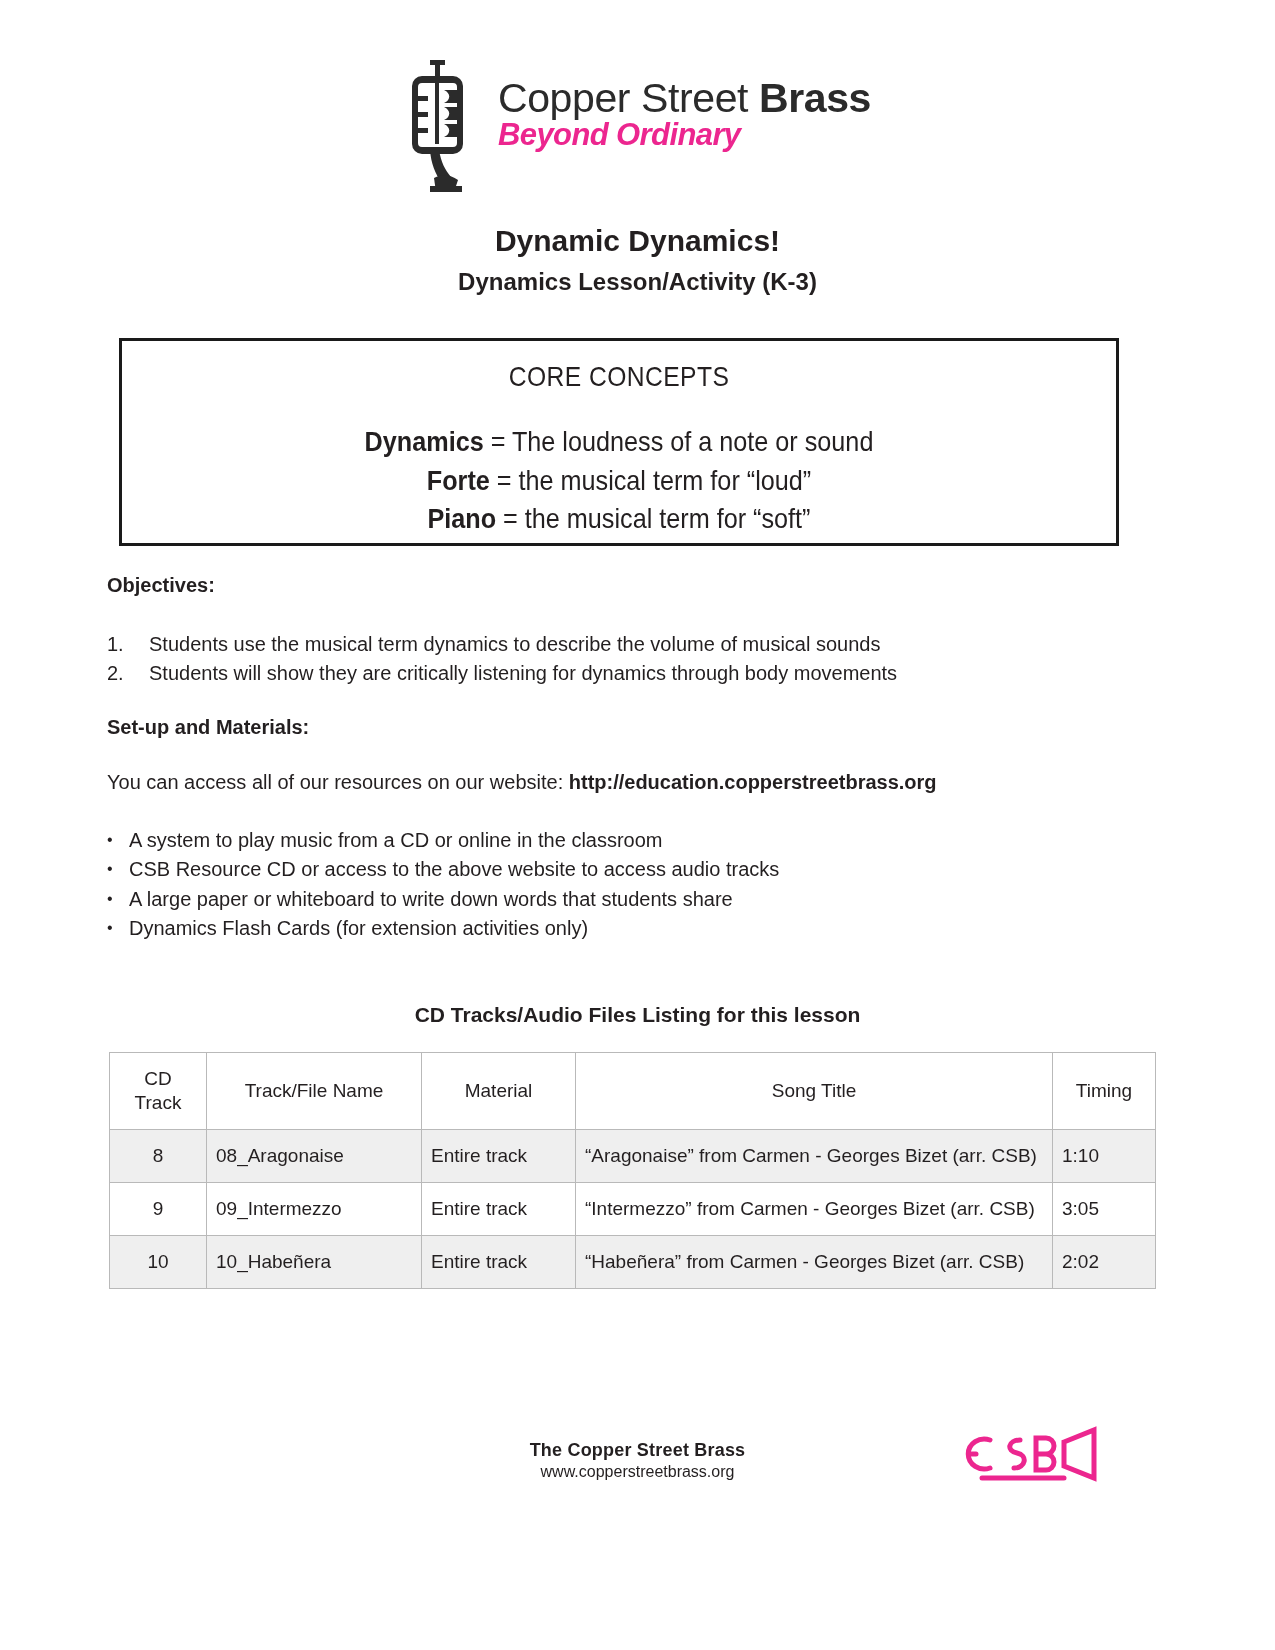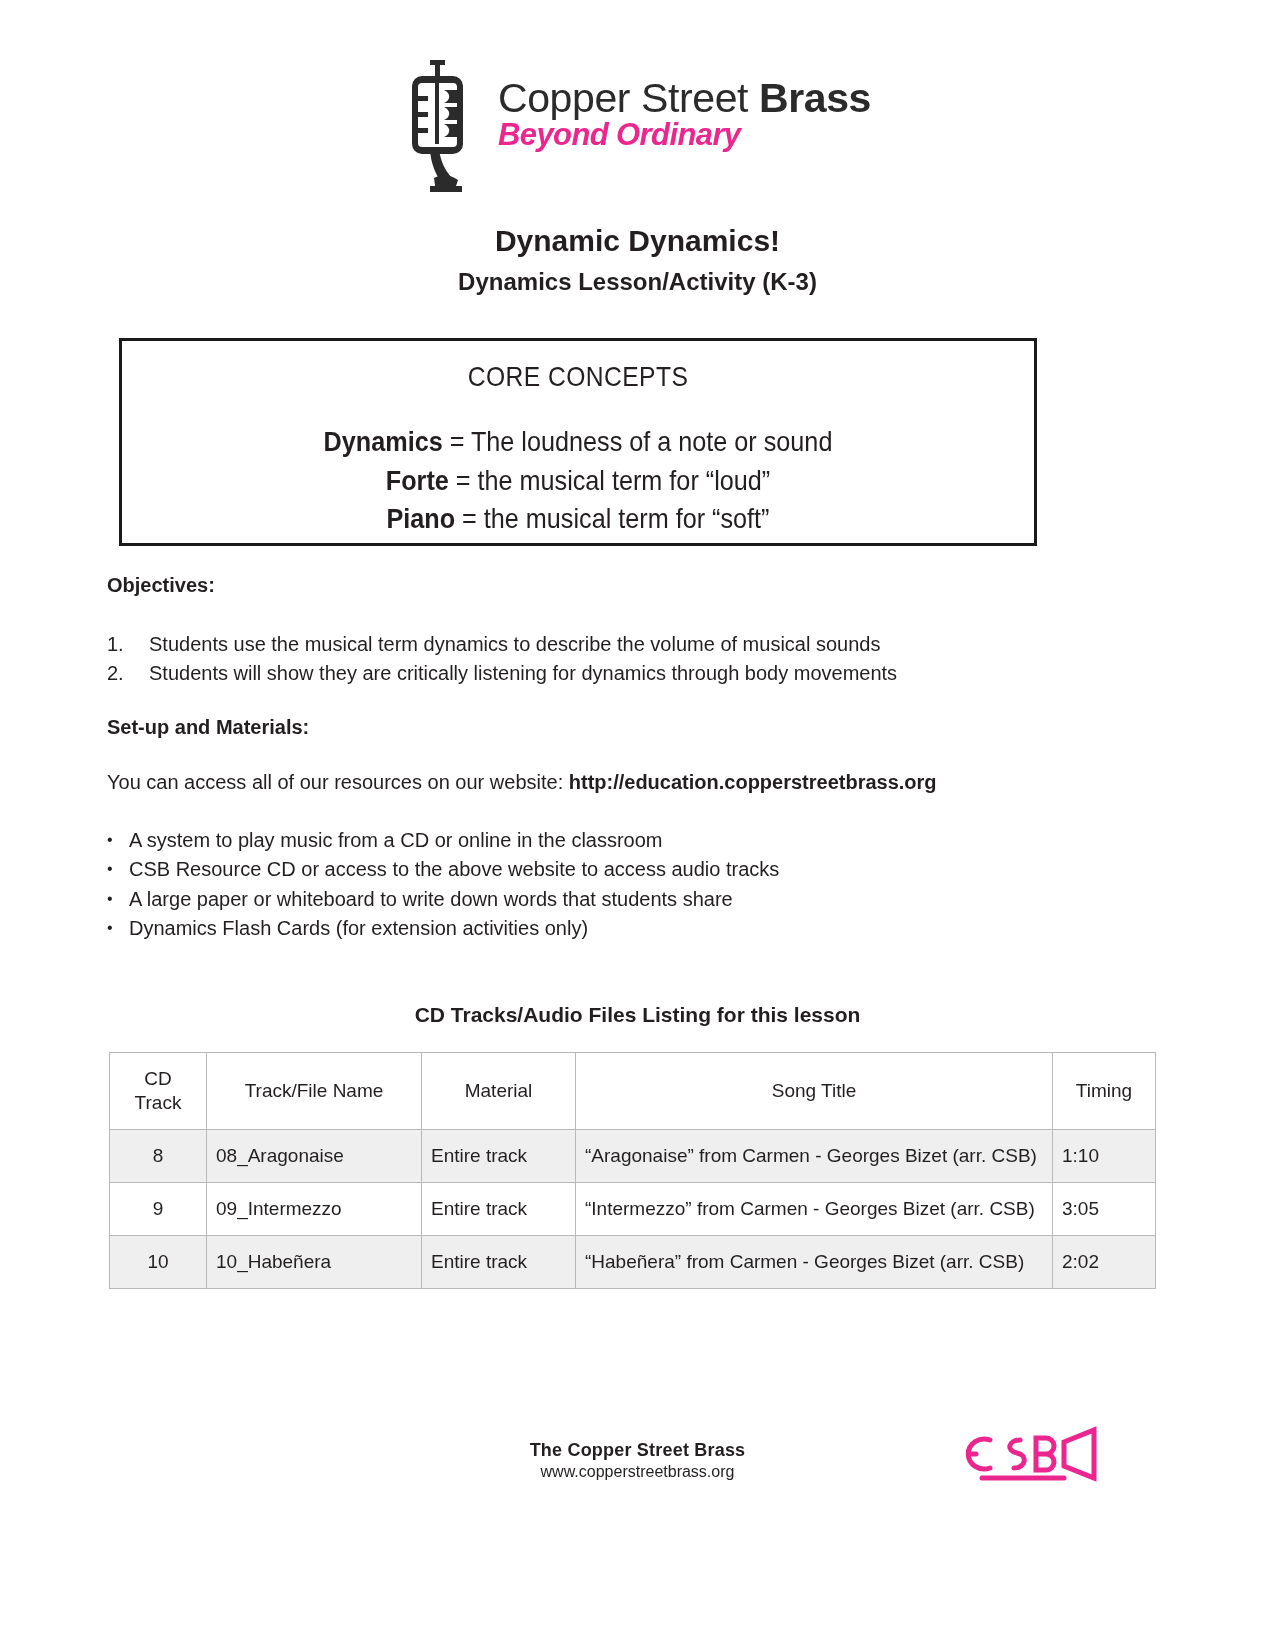--- a/index.html
+++ b/index.html
@@ -85,21 +85,21 @@
     text-align: center;
     font-size: 24px;
     font-weight: 700;
   }
 
   
   .core-box {
     position: absolute;
     left: 119px;
     top: 338px;
-    width: 918px;
+    width: 1000px;
     height: 208px;
     border: 3px solid #1a1a1a;
     box-sizing: border-box;
     background: #fff;
     font-family: "Liberation Sans Narrow", "Liberation Sans", sans-serif;
   }
   .core-title {
     text-align: center;
     font-size: 28px;
     margin-top: 20px;

